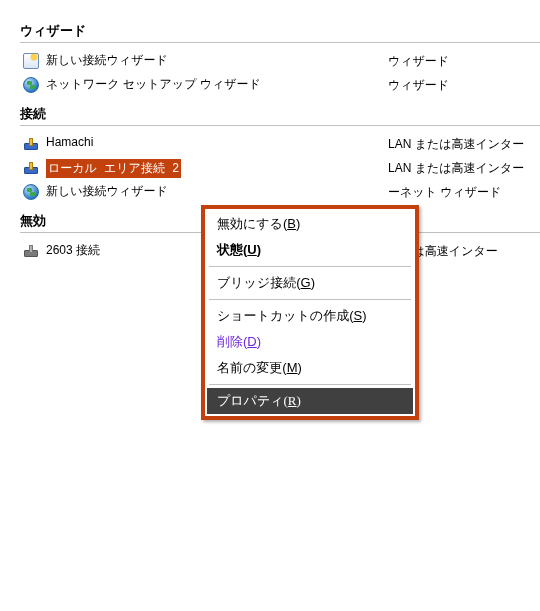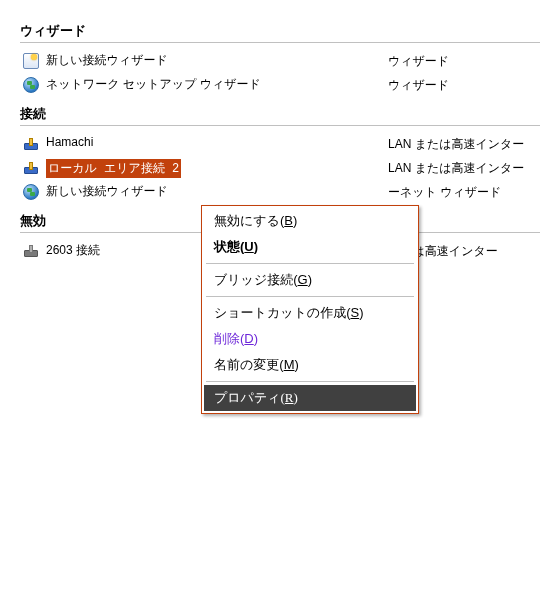--- a/index.html
+++ b/index.html
@@ -61,21 +61,21 @@
     font-family: Liberation Mono, monospace;
   }
 
   
   .context-menu {
     position: absolute;
     left: 201px;
     top: 205px;
     width: 218px;
     background: #ffffff;
-    border: 1px solid #c2410c;
+    border: 4px solid #c2410c;
     box-shadow: 2px 2px 3px rgba(0,0,0,0.3);
     padding: 2px;
   }
   .menu-item {
     padding: 4px 10px;
     font-size: 13px;
     color: #000;
     white-space: nowrap;
     line-height: 18px;
   }

